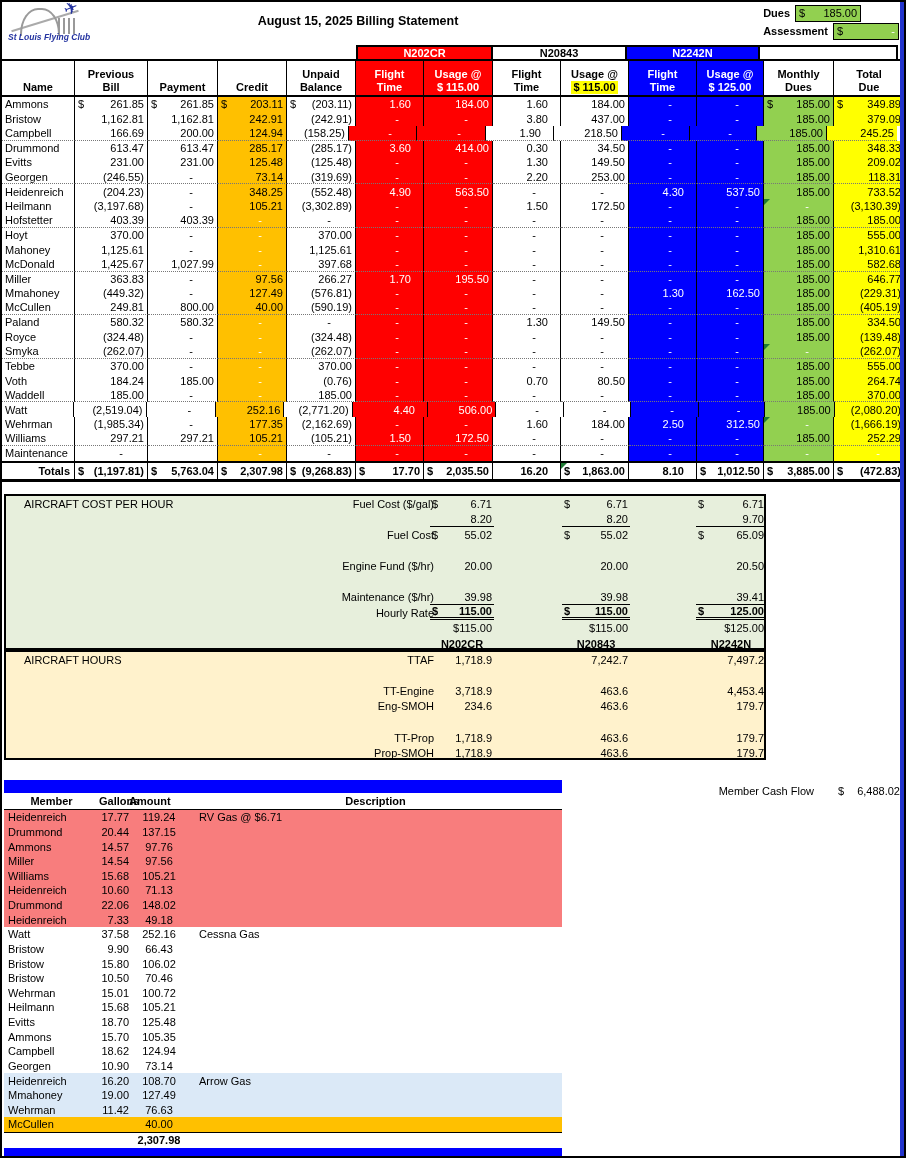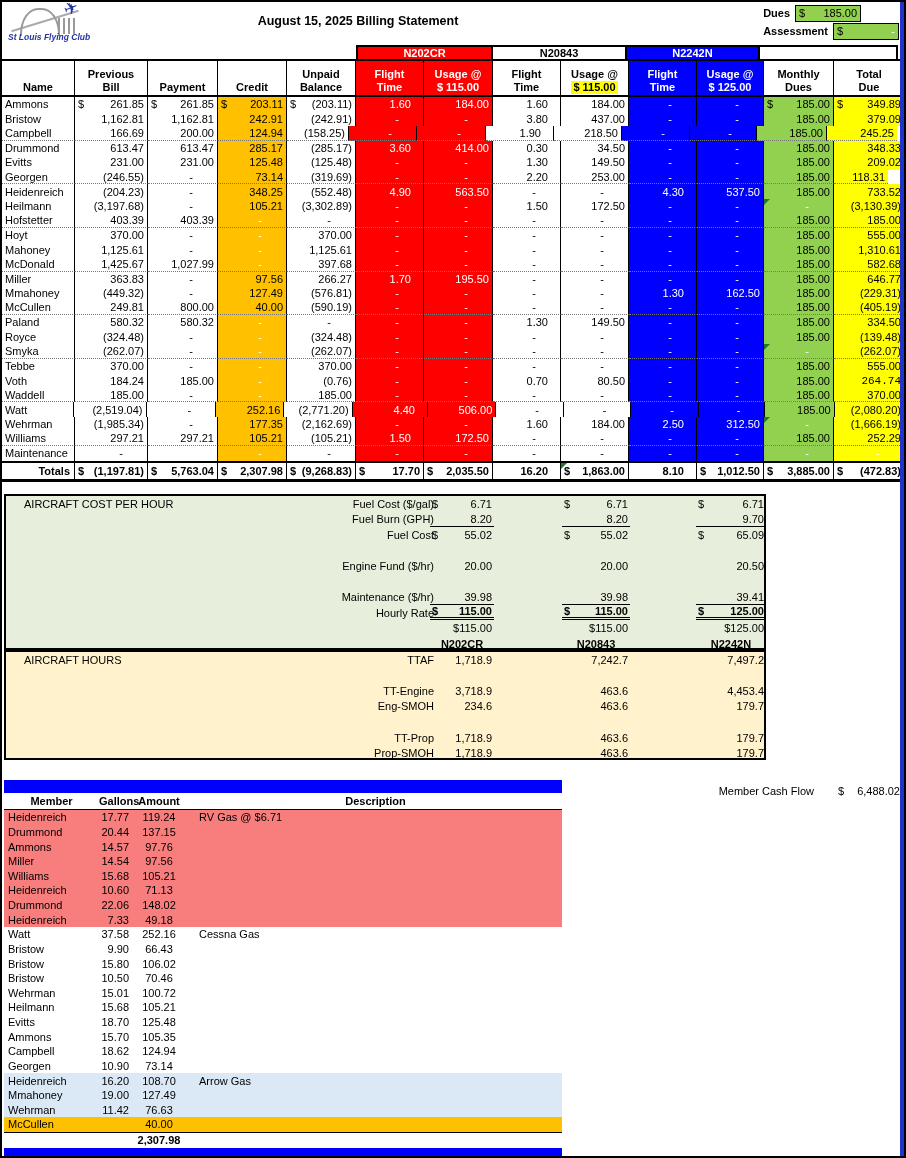--- a/index.html
+++ b/index.html
@@ -276,21 +276,21 @@
         <div class="c dash" style="width: 70px;">-</div>
         <div class="c bg-orange" style="width: 69px;">73.14</div>
         <div class="c " style="width: 69px;">(319.69)</div>
         <div class="c bg-red ft dash" style="width: 68px;">-</div>
         <div class="c bg-red dash" style="width: 69px;">-</div>
         <div class="c  ft" style="width: 68px;">2.20</div>
         <div class="c " style="width: 68px;">253.00</div>
         <div class="c bg-blue ft dash" style="width: 68px;">-</div>
         <div class="c bg-blue dash" style="width: 67px;">-</div>
         <div class="c bg-green" style="width: 70px;">185.00</div>
-        <div class="c bg-yellow" style="width: 54px;">118.31</div>
+        <div class="c bg-yellow" style="width: 70px;">118.31</div>
       </div>
       <div class="brow">
         <div class="c  name" style="width: 73px;">Heidenreich</div>
         <div class="c " style="width: 73px;">(204.23)</div>
         <div class="c dash" style="width: 70px;">-</div>
         <div class="c bg-orange" style="width: 69px;">348.25</div>
         <div class="c " style="width: 69px;">(552.48)</div>
         <div class="c bg-red ft" style="width: 68px;">4.90</div>
         <div class="c bg-red" style="width: 69px;">563.50</div>
         <div class="c ft dash" style="width: 68px;">-</div>
@@ -486,21 +486,21 @@
         <div class="c " style="width: 70px;">185.00</div>
         <div class="c bg-orange dash" style="width: 69px;">-</div>
         <div class="c " style="width: 69px;">(0.76)</div>
         <div class="c bg-red ft dash" style="width: 68px;">-</div>
         <div class="c bg-red dash" style="width: 69px;">-</div>
         <div class="c  ft" style="width: 68px;">0.70</div>
         <div class="c " style="width: 68px;">80.50</div>
         <div class="c bg-blue ft dash" style="width: 68px;">-</div>
         <div class="c bg-blue dash" style="width: 67px;">-</div>
         <div class="c bg-green" style="width: 70px;">185.00</div>
-        <div class="c bg-yellow" style="width: 70px; font-family: Liberation Mono, monospace;">264.74</div>
+        <div class="c bg-yellow" style="width: 70px;">264.74</div>
       </div>
       <div class="brow dotted">
         <div class="c  name" style="width: 73px;">Waddell</div>
         <div class="c " style="width: 73px;">185.00</div>
         <div class="c dash" style="width: 70px;">-</div>
         <div class="c bg-orange dash" style="width: 69px;">-</div>
         <div class="c " style="width: 69px;">185.00</div>
         <div class="c bg-red ft dash" style="width: 68px;">-</div>
         <div class="c bg-red dash" style="width: 69px;">-</div>
         <div class="c ft dash" style="width: 68px;">-</div>
@@ -630,21 +630,20 @@
           <div class="vbox v2 split">
             <span>$</span>
             <span>6.71</span>
           </div>
           <div class="vbox v3 split">
             <span>$</span>
             <span>6.71</span>
           </div>
         </div>
         <div class="crow">
-          <div class="clabel">Fuel Burn (GPH)</div>
           <div class="vbox v1 u">8.20</div>
           <div class="vbox v2 u">8.20</div>
           <div class="vbox v3 u">9.70</div>
         </div>
         <div class="crow">
           <div class="clabel">Fuel Cost</div>
           <div class="vbox v1 split">
             <span>$</span>
             <span>55.02</span>
           </div>
@@ -765,21 +764,21 @@
       <span>$</span>
       <span>6,488.02</span>
     </span>
   </div>
 
   <div class="ftable">
     <div class="fbar"></div>
     <div class="fhead">
       <span class="fh fm" style="text-align:center;padding-left:0;">Member</span>
       <span class="fh fg" style="text-align:center;">Gallons</span>
-      <span class="fh fa" style="text-align:center;">Amount</span>
+      <span class="fh fa" style="text-align:left;">Amount</span>
       <span class="fh fd" style="text-align:center;padding-left:0;">Description</span>
     </div>
     <div id="fuel-rows">
         <div class="frow g-rv">
           <span class="fm">Heidenreich</span>
           <span class="fg">17.77</span>
           <span class="fa">119.24</span>
           <span class="fd">RV Gas @ $6.71</span>
         </div>
         <div class="frow g-rv">

